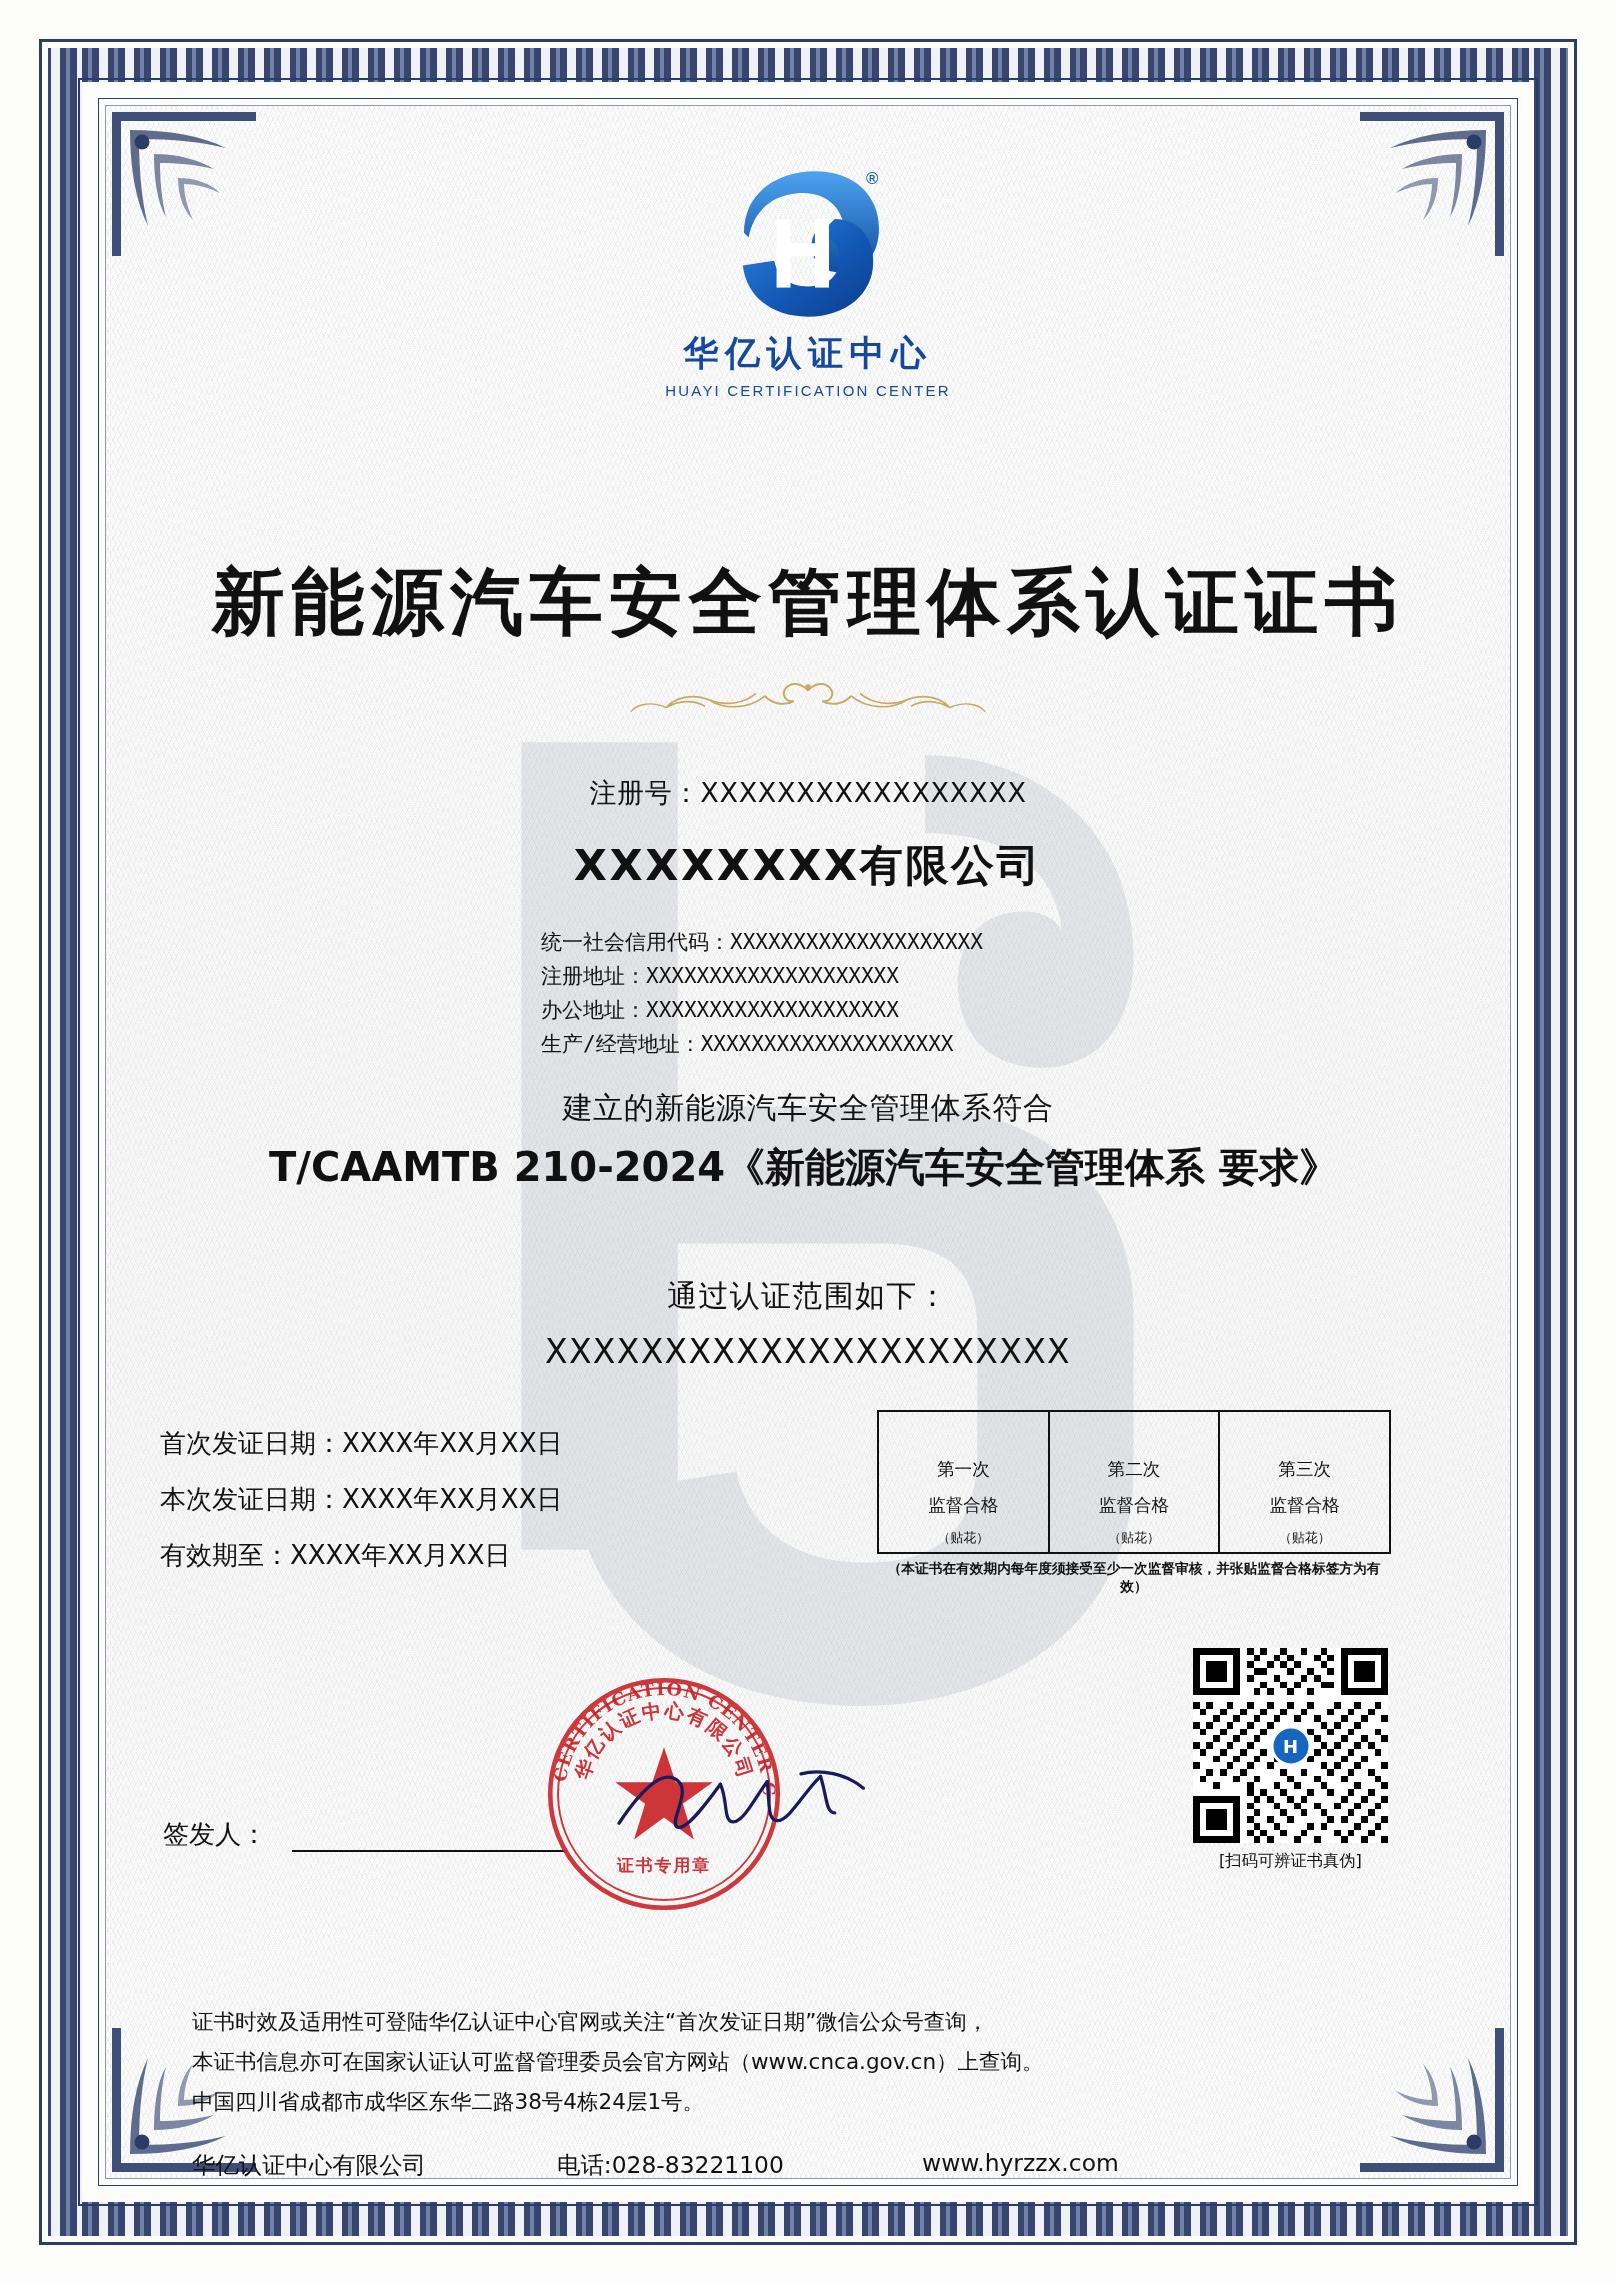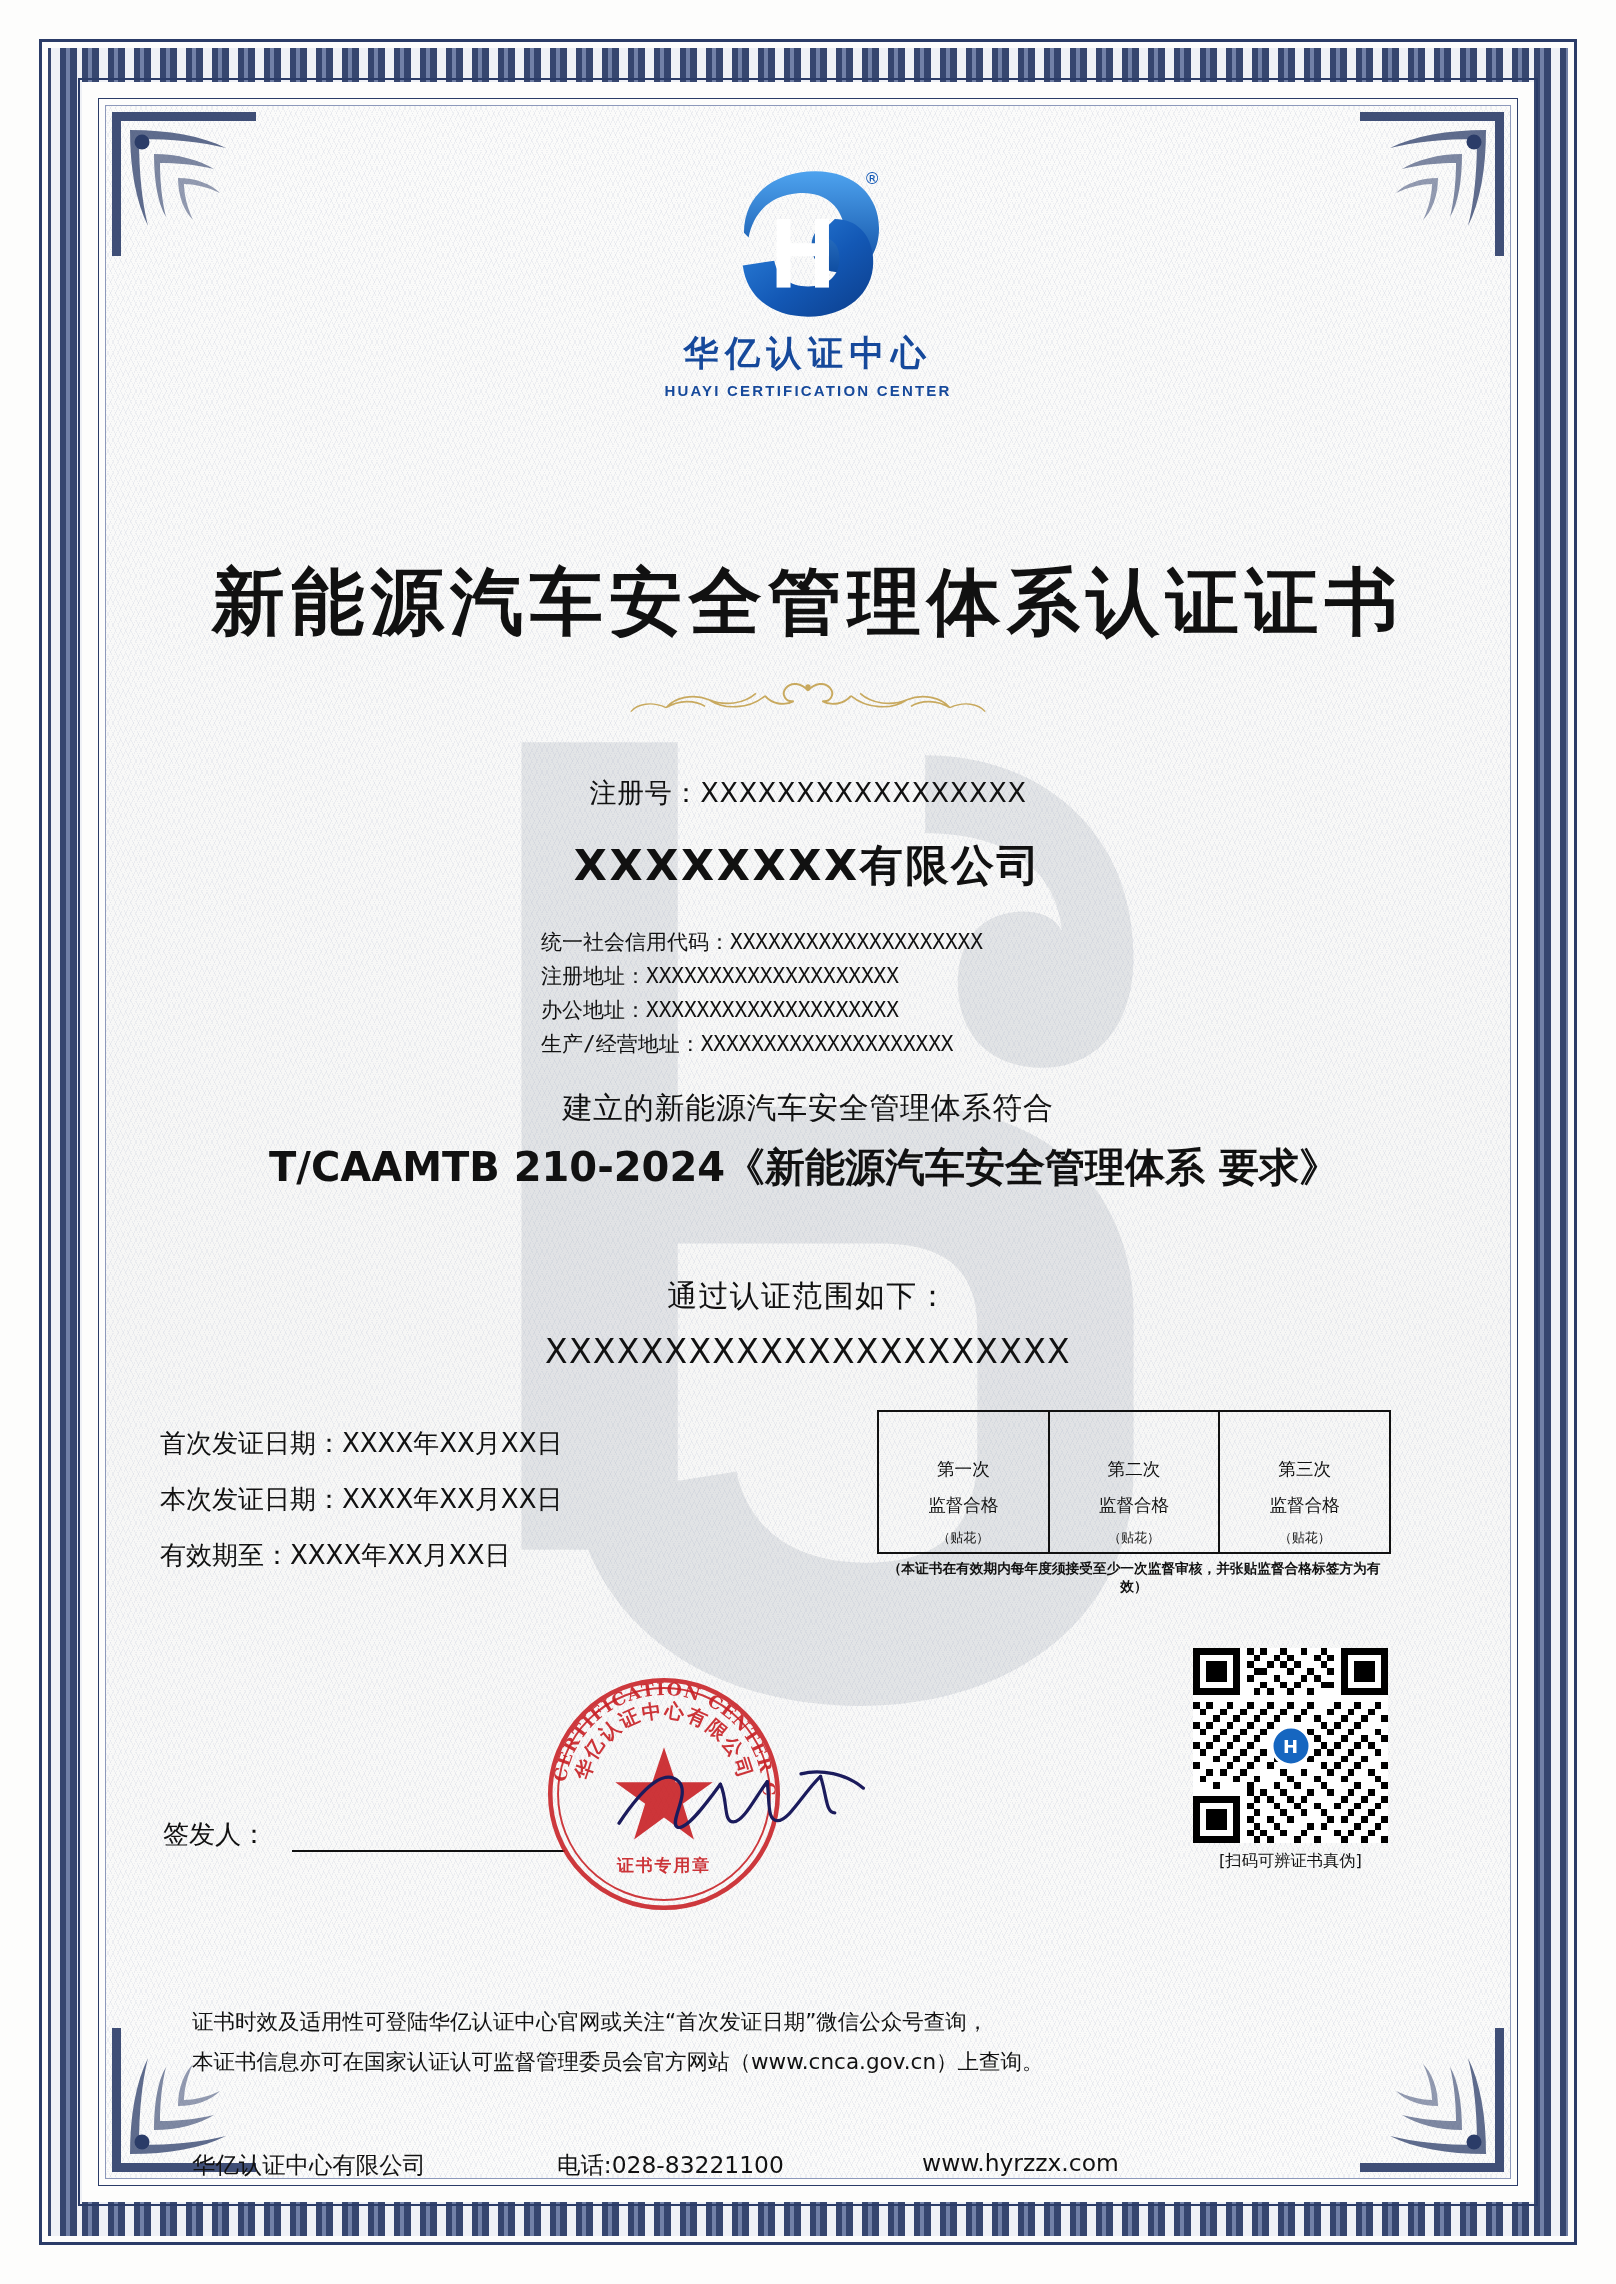--- a/index.html
+++ b/index.html
@@ -117,21 +117,21 @@
   .logo-mark svg { width: 100%; height: 100%; }
   .logo-cn {
     font-size: 35px;
     font-weight: bold;
     color: #16499b;
     letter-spacing: 6.5px;
     margin-top: 3.9px;
   }
   .logo-en {
     font-size: 15px;
-    font-weight: bold;
+    font-weight: normal;
     color: #16499b;
     letter-spacing: 2.2px;
     margin-top: 5.2px;
   }
 
   .main-title {
     position: absolute;
     left: 0; right: 0;
     top: 430px;
     text-align: center;
@@ -778,20 +778,21 @@
           </g>
         </svg>
         <div class="qr-center">H</div>
       </div>
       <div class="qr-caption">[扫码可辨证书真伪]</div>
     </div>
 
     <div class="notes">
       <div>证书时效及适用性可登陆华亿认证中心官网或关注“首次发证日期”微信公众号查询，</div>
       <div>本证书信息亦可在国家认证认可监督管理委员会官方网站（www.cnca.gov.cn）上查询。</div>
+      <div>中国四川省成都市成华区东华二路38号4栋24层1号。</div>
     </div>
 
     <div class="footer-row">
       <div class="f1">华亿认证中心有限公司</div>
       <div class="f2">电话:028-83221100</div>
       <div class="f3">www.hyrzzx.com</div>
     </div>
 
   </div>
 </div>

